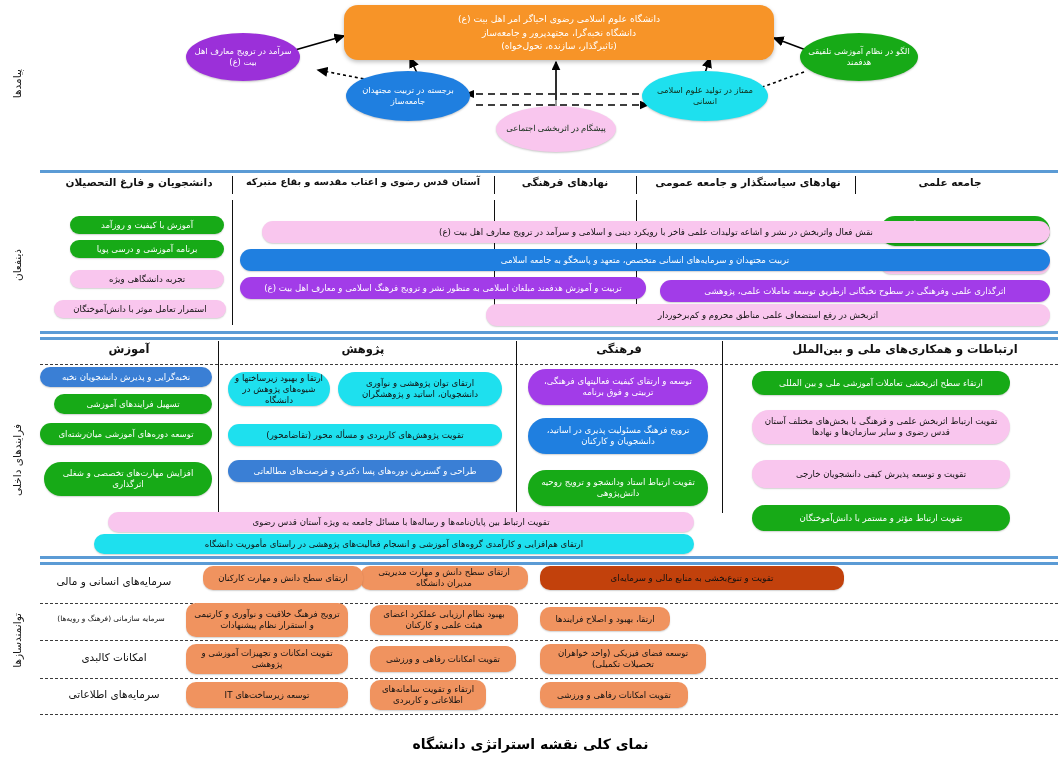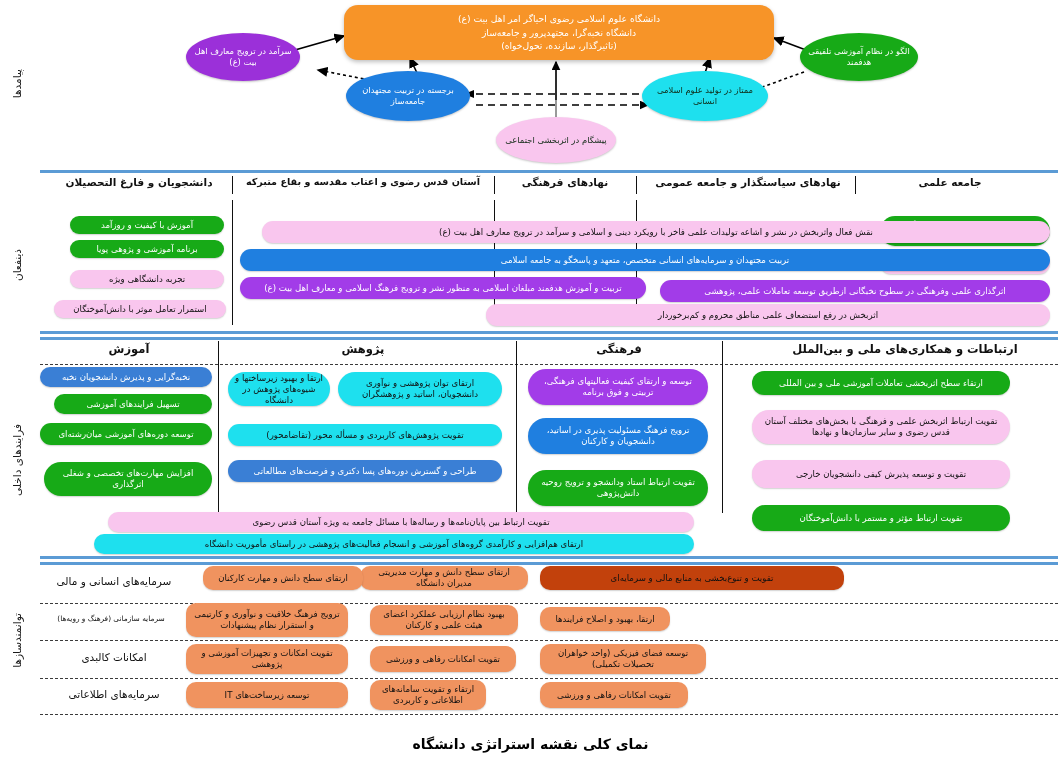--- a/index.html
+++ b/index.html
@@ -112,21 +112,21 @@
     <div>دانشگاه نخبه‌گرا، مجتهدپرور و جامعه‌ساز</div>
     <div>(تاثیرگذار، سازنده، تحول‌خواه)</div>
   </div>
 
   <div class="ellipse" style="left:186px;top:33px;width:114px;height:48px;background:#9b30d9;">
     <span>سرآمد در ترویج معارف اهل بیت (ع)</span>
   </div>
   <div class="ellipse" style="left:346px;top:71px;width:124px;height:50px;background:#1f7fe0;">
     <span>برجسته در تربیت مجتهدان جامعه‌ساز</span>
   </div>
-  <div class="ellipse dark" style="left:496px;top:117px;width:120px;height:46px;background:#f9c6ee;">
+  <div class="ellipse dark" style="left:496px;top:106px;width:120px;height:46px;background:#f9c6ee;font-family:Liberation Serif, serif;">
     <span>پیشگام در اثربخشی اجتماعی</span>
   </div>
   <div class="ellipse dark" style="left:642px;top:71px;width:126px;height:50px;background:#1ee0ee;">
     <span>ممتاز در تولید علوم اسلامی انسانی</span>
   </div>
   <div class="ellipse" style="left:800px;top:33px;width:118px;height:48px;background:#17aa17;">
     <span>الگو در نظام آموزشی تلفیقی هدفمند</span>
   </div>
 
   <div class="rowlabel" style="top:0px;height:168px;">
@@ -190,21 +190,21 @@
     <span>تربیت مجتهدان و سرمایه‌های انسانی متخصص، متعهد و پاسخگو به جامعه اسلامی</span>
   </div>
   <div class="pill white" style="left:240px;top:277px;width:406px;height:22px;background:#a23ce8;">
     <span>تربیت و آموزش هدفمند مبلغان اسلامی به منظور نشر و ترویج فرهنگ اسلامی و معارف اهل بیت (ع)</span>
   </div>
 
   <div class="pill white" style="left:70px;top:216px;width:154px;height:18px;background:#17aa17;">
     <span>آموزش با کیفیت و روزآمد</span>
   </div>
   <div class="pill white" style="left:70px;top:240px;width:154px;height:18px;background:#17aa17;">
-    <span>برنامه آموزشی و پژوهی پویا</span>
+    <span>برنامه آموزشی و درسی پویا</span>
   </div>
   <div class="pill" style="left:70px;top:270px;width:154px;height:18px;background:#f9c6ee;">
     <span>تجربه دانشگاهی ویژه</span>
   </div>
   <div class="pill" style="left:54px;top:300px;width:172px;height:18px;background:#f9c6ee;">
     <span>استمرار تعامل موثر با دانش‌آموختگان</span>
   </div>
 
   <div class="hrule" style="left:40px;top:337px;width:1018px;height:3px;"></div>
   <div class="dashrow" style="left:40px;top:364px;width:1018px;"></div>

